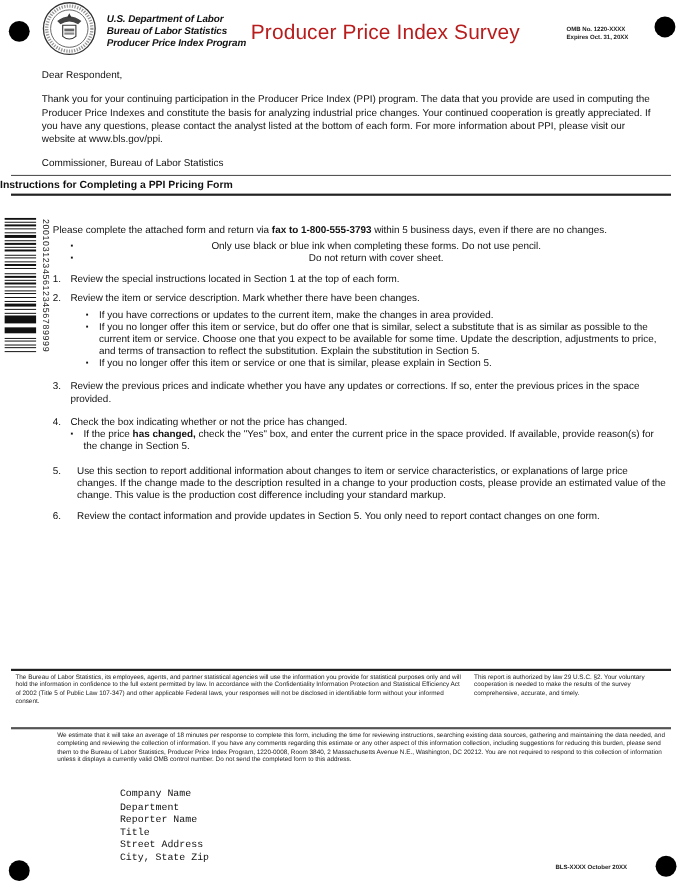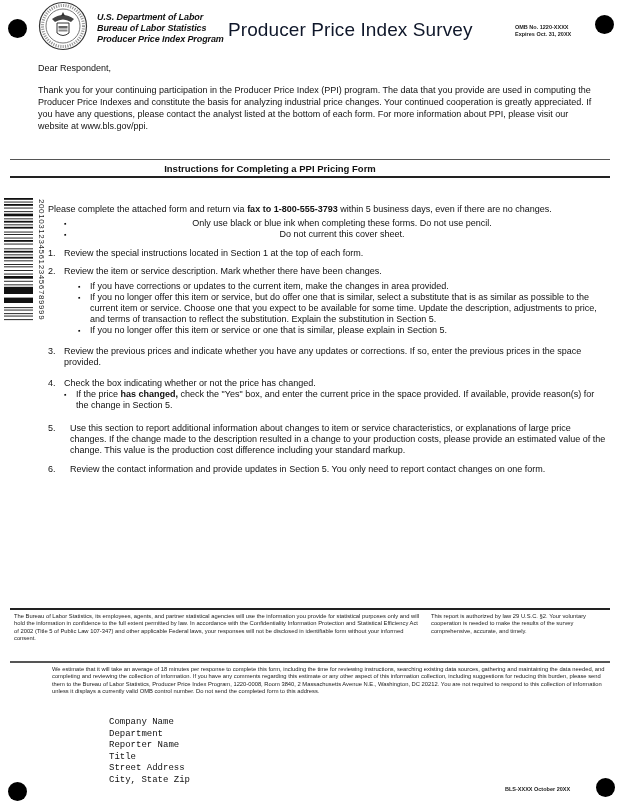--- a/index.html
+++ b/index.html
@@ -4,27 +4,27 @@
 <style>
   html, body { margin:0; padding:0; background:#ffffff; }
   body { width:620px; height:807px; position:relative; overflow:hidden; font-family:"Liberation Sans", sans-serif; color:#111; }
   .punch { position:absolute; width:19px; height:19px; border-radius:50%; background:#000; }
   #punch-tl { left:8px; top:19px; }
   #punch-tr { left:595px; top:15px; }
   #punch-bl { left:8px; top:782px; }
   #punch-br { left:596px; top:778px; }
   .seal { position:absolute; left:38px; top:1px; width:50px; height:50px; }
   .agency { position:absolute; left:97px; top:12px; font-size:9px; font-style:italic; font-weight:bold; line-height:11px; letter-spacing:-0.1px; }
-  .title { position:absolute; left:228px; top:19px; font-size:19px; color:#0f172a; letter-spacing:0.1px; }
+  .title { position:absolute; left:228px; top:19px; font-size:19px; color:#b91c1c; letter-spacing:0.1px; }
   .omb { position:absolute; left:515px; top:24px; font-size:5.5px; font-weight:bold; line-height:7px; color:#222; }
   .letter { position:absolute; left:38px; top:62px; width:560px; font-size:9px; line-height:12px; }
   .letter p { margin:0 0 10px 0; }
   .rule-thin { position:absolute; left:10px; width:600px; border-top:1px solid #555; }
   .rule-thick { position:absolute; left:10px; width:600px; border-top:2px solid #222; }
-  .instr-heading { position:absolute; left:0; width:540px; top:163px; text-align:center; font-size:9.5px; font-weight:bold; }
+  .instr-heading { position:absolute; left:0; width:540px; top:163px; text-align:left; font-size:9.5px; font-weight:bold; }
   .barcode { position:absolute; left:4px; top:198px; width:29px; height:160px; }
   .barcode-digits { position:absolute; left:32px; top:199px; width:12px; font-size:8px; line-height:6.8px; writing-mode:vertical-rl; letter-spacing:0.6px; color:#222; }
   .instr { position:absolute; left:48px; top:204px; width:560px; font-size:9px; line-height:11px; }
   .instr .intro { margin:0 0 3px 0; }
   .bul { list-style:none; margin:0; padding:0; }
   .bul li { position:relative; padding-left:12px; }
   .bul li::before { content:"▪"; position:absolute; left:0; top:0; font-size:7px; }
   .bul.l1 { margin:0 0 8px 16px;text-align:center; }
   .bul.l2 { margin:0 0 10px 16px; }
   .step { position:relative; padding-left:16px; margin:0 0 7px 0; }
@@ -62,20 +62,21 @@
 </div>
 <div class="title">Producer Price Index Survey</div>
 <div class="omb">
   <div>OMB No. 1220-XXXX</div>
   <div>Expires Oct. 31, 20XX</div>
 </div>
 
 <div class="letter">
   <p>Dear Respondent,</p>
   <p>Thank you for your continuing participation in the Producer Price Index (PPI) program. The data that you provide are used in computing the Producer Price Indexes and constitute the basis for analyzing industrial price changes. Your continued cooperation is greatly appreciated. If you have any questions, please contact the analyst listed at the bottom of each form.  For more information about PPI, please visit our website at www.bls.gov/ppi.</p>
+  <p>Commissioner, Bureau of Labor Statistics</p>
 </div>
 
 <div class="rule-thin" style="top:159px;"></div>
 <div class="instr-heading">Instructions for Completing a PPI Pricing Form</div>
 <div class="rule-thick" style="top:176px;"></div>
 
 <svg class="barcode" id="barcode" viewBox="0 0 29 160" preserveAspectRatio="none">
     <rect x="0" y="0" width="29" height="1.8" fill="#111"></rect>
     <rect x="0" y="3.5999999999999996" width="29" height="0.9" fill="#111"></rect>
     <rect x="0" y="6" width="29" height="1.8" fill="#111"></rect>
@@ -112,21 +113,21 @@
     <rect x="0" y="121.2000000000001" width="29" height="0.9" fill="#111"></rect>
   </svg>
 <div class="barcode-digits">200103123456123456789999</div>
 
 <div class="instr">
   <div class="intro">
     <span>Please complete the attached form and return via </span><b>fax to 1-800-555-3793</b><span> within 5 business days, even if there are no changes.</span>
   </div>
   <ul class="bul l1">
     <li>Only use black or blue ink when completing these forms.  Do not use pencil.</li>
-    <li>Do not current this cover sheet.</li>
+    <li>Do not return with cover sheet.</li>
   </ul>
 
   <div class="step">
     <span class="num">1.</span>
     <span>Review the special instructions located in Section 1 at the top of each form.</span>
   </div>
 
   <div class="step" style="margin-bottom:4px;">
     <span class="num">2.</span>
     <span>Review the item or service description. Mark whether there have been changes.</span>

